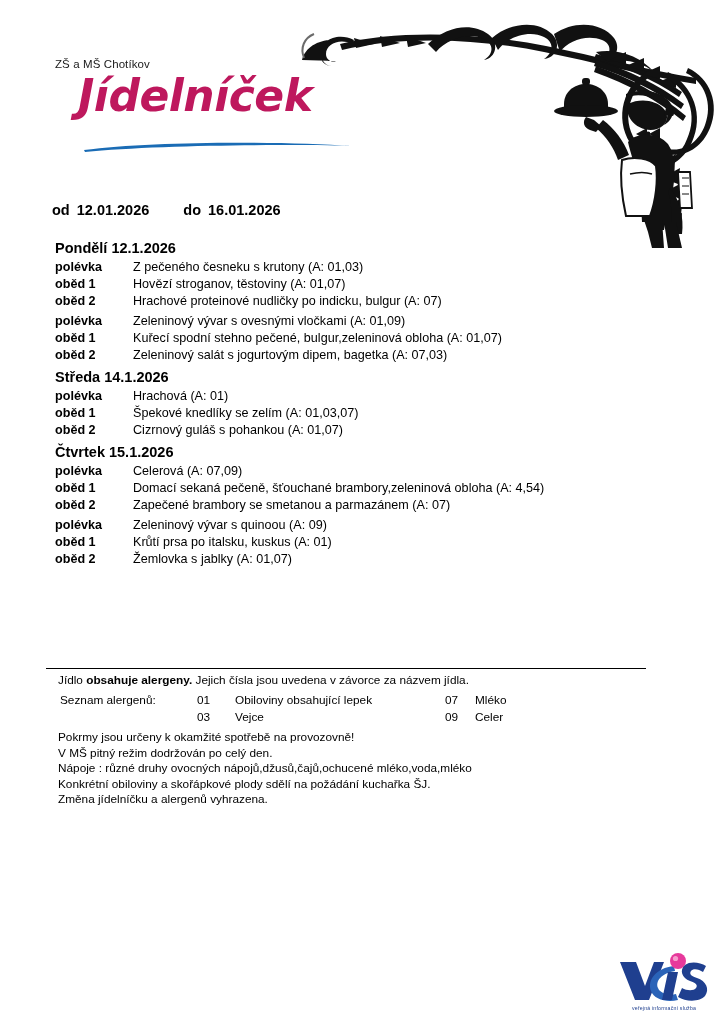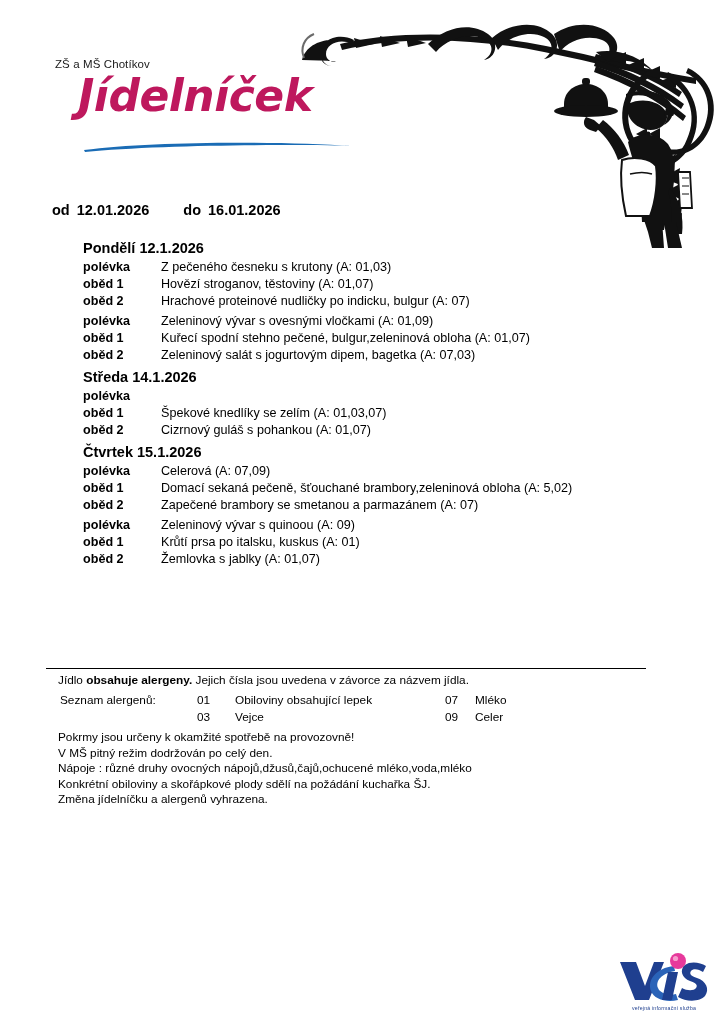--- a/index.html
+++ b/index.html
@@ -77,21 +77,21 @@
   .daterange .gap { display: inline-block; width: 34px; }
   .daterange .do-lbl { margin-right: 7px; }
 
   
   .menu {
     position: absolute;
     left: 0;
     top: 238px;
     width: 724px;
   }
-  .day-block { margin-bottom: 3px; margin-left: 28px; }
+  .day-block { margin-bottom: 3px; }
   .day-head {
     font-size: 14.5px;
     font-weight: bold;
     padding-left: 55px;
     line-height: 21px;
     white-space: nowrap;
   }
   .course-row {
     display: flex;
     line-height: 17px;
@@ -287,40 +287,41 @@
     <div class="course-row">
       <div class="course-label">oběd 2</div>
       <div class="course-text">Zeleninový salát s jogurtovým dipem, bagetka  (A: 07,03)</div>
     </div>
   </div>
 
   <div class="day-block">
     <div class="day-head">Středa 14.1.2026</div>
     <div class="course-row">
       <div class="course-label">polévka</div>
+      <div class="course-text">Hrachová  (A: 01)</div>
     </div>
     <div class="course-row">
       <div class="course-label">oběd 1</div>
       <div class="course-text">Špekové knedlíky se zelím  (A: 01,03,07)</div>
     </div>
     <div class="course-row">
       <div class="course-label">oběd 2</div>
       <div class="course-text">Cizrnový guláš s pohankou  (A: 01,07)</div>
     </div>
   </div>
 
   <div class="day-block">
     <div class="day-head">Čtvrtek 15.1.2026</div>
     <div class="course-row">
       <div class="course-label">polévka</div>
       <div class="course-text">Celerová  (A: 07,09)</div>
     </div>
     <div class="course-row">
       <div class="course-label">oběd 1</div>
-      <div class="course-text">Domací sekaná pečeně, šťouchané brambory,zeleninová obloha  (A: 5,02)</div>
+      <div class="course-text">Domací sekaná pečeně, šťouchané brambory,zeleninová obloha  (A: 4,54)</div>
     </div>
     <div class="course-row">
       <div class="course-label">oběd 2</div>
       <div class="course-text">Zapečené brambory se smetanou a parmazánem  (A: 07)</div>
     </div>
   </div>
 
   <div class="day-block">
     <div class="course-row">
       <div class="course-label">polévka</div>

